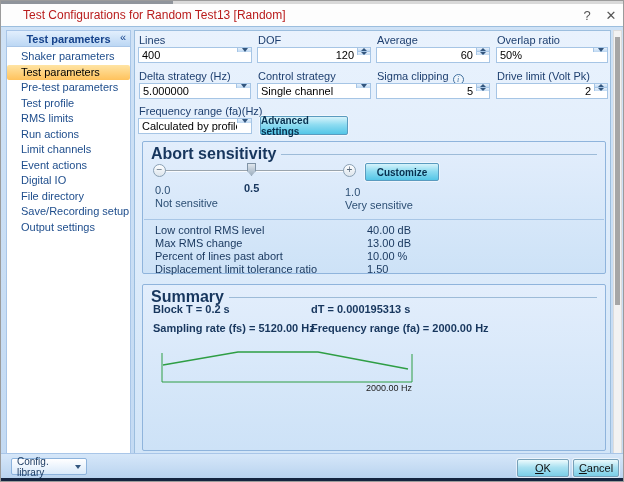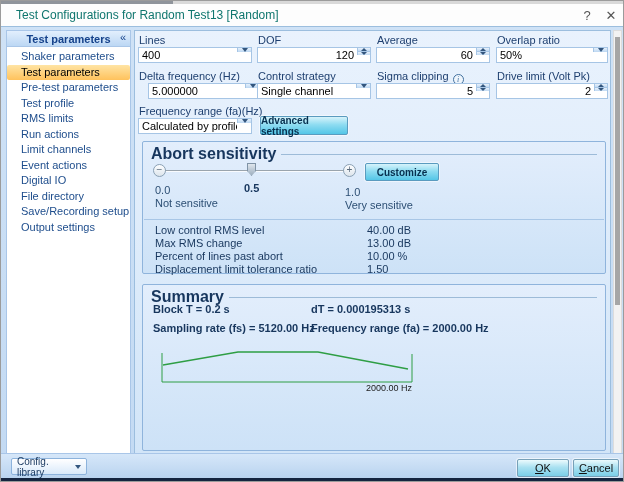--- a/index.html
+++ b/index.html
@@ -4,21 +4,21 @@
 <style>
   *{box-sizing:border-box;margin:0;padding:0}
   html,body{width:624px;height:482px;background:#e4e4e4;font-family:"Liberation Sans",sans-serif;}
   .abs{position:absolute}
   .dialog{position:relative;width:624px;height:482px;overflow:hidden;background:#fdfdfd;border:1px solid #9b9b9b}
   
   .top-artifact{left:0;top:0;width:624px;height:3px;background:#d9d9d9}
   .top-artifact-dark{left:0;top:0;width:172px;height:3px;background:#8f949b}
   
   .titlebar{left:0;top:3px;width:624px;height:22px;background:#fdfdfd;display:flex;align-items:center}
-  .title-text{margin-left:15px;font-size:12px;color:#0f766e;white-space:nowrap}
+  .title-text{margin-left:22px;font-size:12px;color:#b91c1c;white-space:nowrap}
   .cap-btn{position:absolute;top:0;width:28px;height:22px;display:flex;align-items:center;justify-content:center;color:#555;font-size:13px}
   .cap-help{right:24px}
   .cap-close{right:0}
   
   .body{left:0;top:25px;width:624px;height:452px;background:linear-gradient(180deg,#cfe2f6,#c3daf3);border-top:1px solid #9cbede}
   
   .sidebar{left:5px;top:3px;width:125px;height:424px;background:#fff;border:1px solid #a9c6e8}
   .side-head{height:16px;background:linear-gradient(#e2effd,#bcd7f4);border-bottom:1px solid #a9c6e8;display:flex;align-items:center;justify-content:center;font-weight:bold;font-size:11px;color:#15428b;position:relative}
   .side-collapse{position:absolute;right:4px;top:0;font-size:11px;font-weight:normal;color:#15428b}
   .side-items{padding-top:2px}
@@ -142,22 +142,22 @@
       </div>
 
       <span class="f-label" style="left:362px;top:3px">Overlap ratio</span>
       <div class="combo" style="left:361px;top:16px;width:112px">
         <span class="combo-val">50%</span>
         <span class="combo-btn">
             <span class="tri-dn"></span>
           </span>
       </div>
 
-      <span class="f-label" style="left:4px;top:39px">Delta frequency (Hz)</span>
-      <div class="combo" style="left:13px;top:52px;width:112px">
+      <span class="f-label" style="left:4px;top:39px">Delta strategy (Hz)</span>
+      <div class="combo" style="left:4px;top:52px;width:112px">
         <span class="combo-val">5.000000</span>
         <span class="combo-btn">
             <span class="tri-dn"></span>
           </span>
       </div>
 
       <span class="f-label" style="left:123px;top:39px">Control strategy</span>
       <div class="combo" style="left:122px;top:52px;width:114px">
         <span class="combo-val">Single channel</span>
         <span class="combo-btn">

